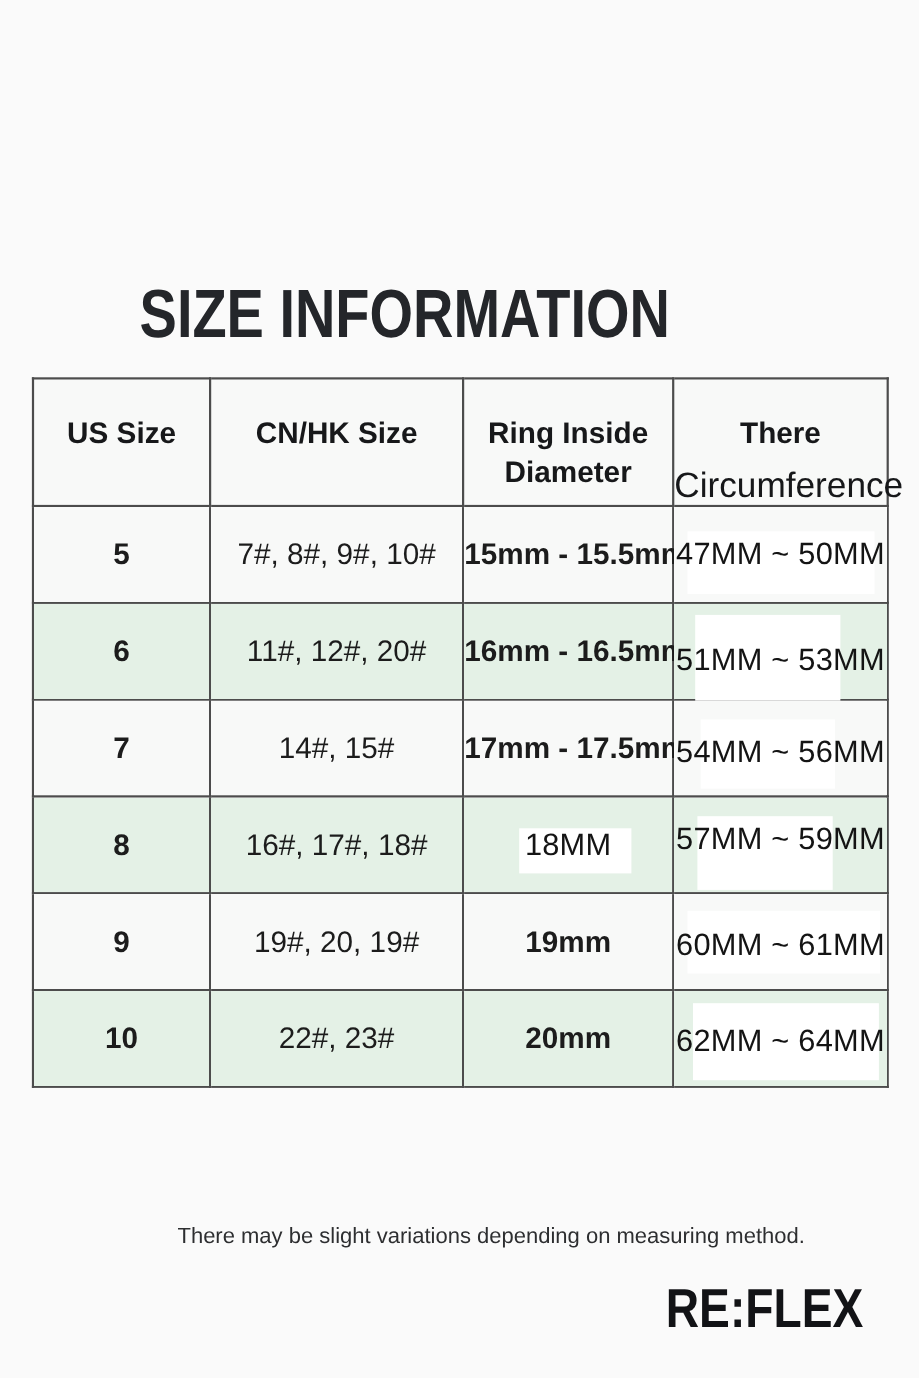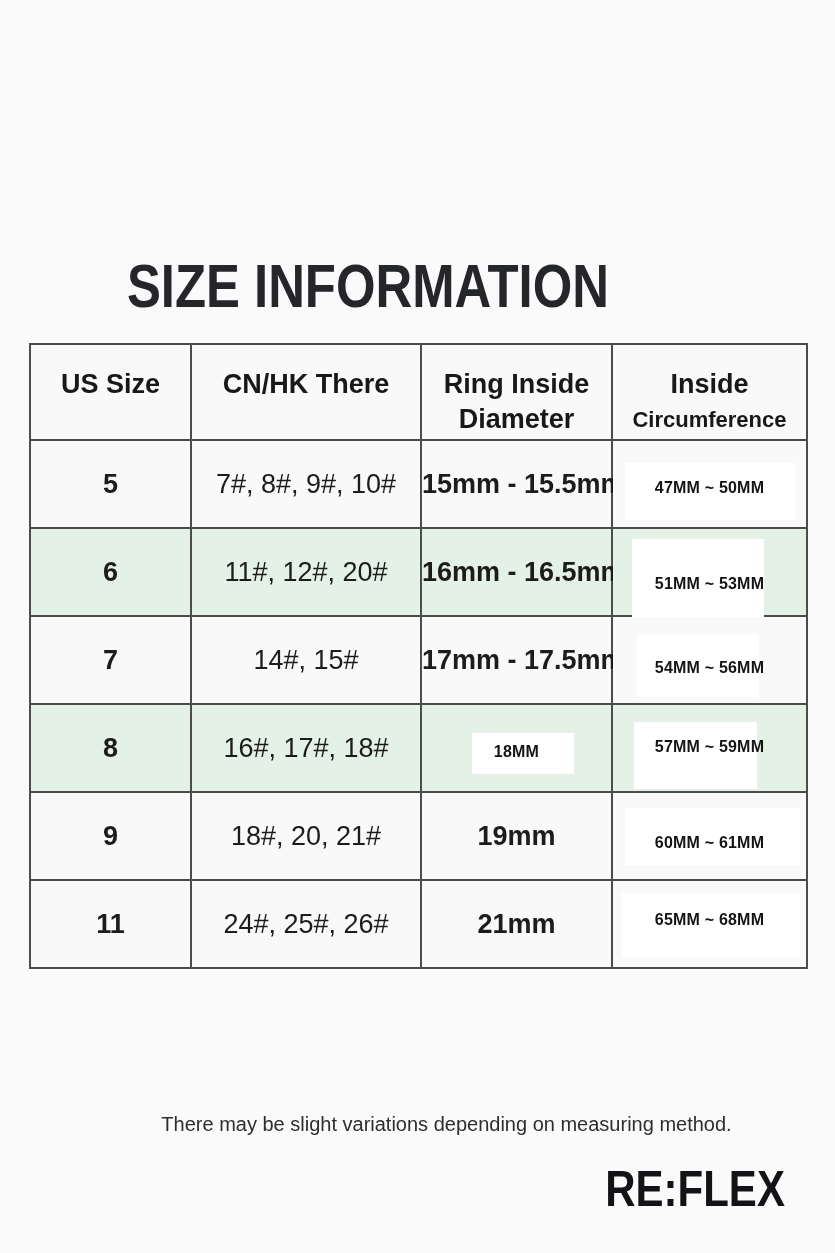--- a/index.html
+++ b/index.html
@@ -28,41 +28,41 @@
     position:absolute; left:29px; top:343px;
     width:777px; table-layout:fixed;
     border-collapse:collapse;
   }
   .size-table th, .size-table td {
     border:2px solid #4c4c4c;
     text-align:center;
     background:#f8f9f8;
   }
   .size-table th {
-    height:96px; vertical-align:top; padding-top:22px;
+    height:96px; vertical-align:top; padding-top:32px;
     font-size:27px; font-weight:700; line-height:35px; color:#17181a;
   }
   .size-table td {
     height:88px; vertical-align:middle;
     font-size:27px; font-weight:600;
     position:relative;
     white-space:nowrap;
   }
   .size-table tr.green td { background:#e4f1e6; }
   th .h-line { display:block; }
-  th .h-reg { font-weight:700; font-size:22px; }
+  th .h-reg { font-weight:400; font-size:32px;margin-top:12px; }
 
   td.us   { font-weight:700; }
   td.cn   { font-weight:400; }
   td.dia  { font-weight:600; }
 
   
   .mm {
     position:relative; z-index:2;
-    font-size:16px; font-weight:700; color:#141414;
+    font-size:28px; font-weight:400; color:#141414;
     letter-spacing:0.2px;
   }
 
   
   .patch { position:absolute; background:#ffffff; z-index:1; }
   .p0 { left:12px; top:22px; width:170px; height:57px; }
   .p1 { left:19px; top:10px; width:132px; height:78px; }
   .p2 { left:24px; top:17px; width:122px; height:63px; }
   .p3 { left:21px; top:17px; width:123px; height:67px; }
   .p4 { left:12px; top:15px; width:175px; height:57px; }
@@ -106,28 +106,28 @@
       <col style="width:230px">
       <col style="width:191px">
       <col style="width:195px">
   </colgroup>
   <thead>
     <tr>
       <th>
         <span class="h-line">US Size</span>
       </th>
       <th>
-        <span class="h-line">CN/HK There</span>
+        <span class="h-line">CN/HK Size</span>
       </th>
       <th>
         <span class="h-line">Ring Inside</span>
         <span class="h-line">Diameter</span>
       </th>
       <th>
-        <span class="h-line">Inside</span>
+        <span class="h-line">There</span>
         <span class="h-line h-reg">Circumference</span>
       </th>
     </tr>
   </thead>
   <tbody>
     <tr>
       <td class="us">5</td>
       <td class="cn">7#, 8#, 9#, 10#</td>
       <td class="dia">15mm - 15.5mm</td>
       <td class="cir">
@@ -160,34 +160,34 @@
         <div class="patch dp"></div>
         <span class="mm">18MM</span>
       </td>
       <td class="cir">
         <div class="patch p3"></div>
         <span class="mm t3">57MM ~ 59MM</span>
       </td>
     </tr>
     <tr>
       <td class="us">9</td>
-      <td class="cn">18#, 20, 21#</td>
+      <td class="cn">19#, 20, 19#</td>
       <td class="dia">19mm</td>
       <td class="cir">
         <div class="patch p4"></div>
         <span class="mm t4">60MM ~ 61MM</span>
       </td>
     </tr>
-    <tr>
-      <td class="us">11</td>
-      <td class="cn">24#, 25#, 26#</td>
-      <td class="dia">21mm</td>
+    <tr class="green">
+      <td class="us">10</td>
+      <td class="cn">22#, 23#</td>
+      <td class="dia">20mm</td>
       <td class="cir">
-        <div class="patch p6"></div>
-        <span class="mm t6">65MM ~ 68MM</span>
+        <div class="patch p5"></div>
+        <span class="mm t5">62MM ~ 64MM</span>
       </td>
     </tr>
   </tbody>
 </table>
 
 <div class="footnote">There may be slight variations depending on measuring method.</div>
 
 <div class="brand">RE:FLEX</div>
 
 </body></html>

